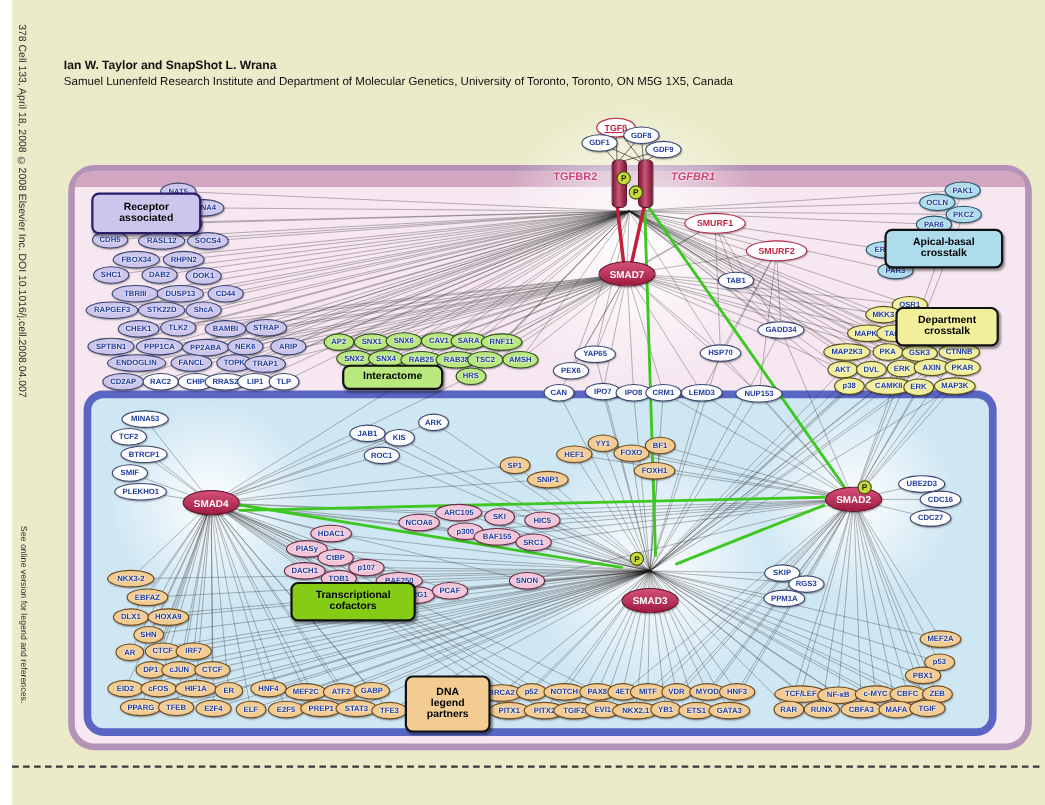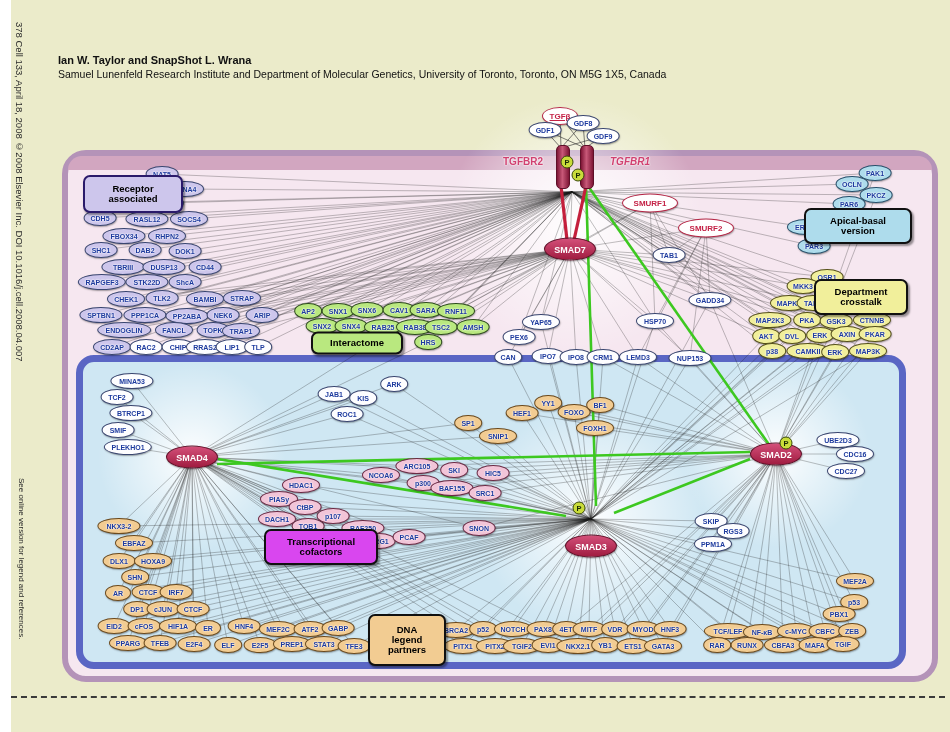--- a/index.html
+++ b/index.html
@@ -40,21 +40,21 @@
   .t-smurf{background:#fff;color:#c42246;border-color:#b52545;font-size:8px;text-shadow:none;}
   .t-lig{background:#fff;}
   .t-tgfb{background:#ffffff;color:#c42246;border-color:#b52545;font-size:8px;text-shadow:none;text-decoration:underline;}
   .box{position:absolute;transform:translate(-50%,-50%);display:flex;align-items:center;justify-content:center;
        text-align:center;border:2px solid #101010;border-radius:7px;font-size:9.5px;font-weight:bold;color:#000;
        white-space:pre-line;line-height:1.08;box-shadow:1.5px 2px 2px rgba(0,0,0,0.4);}
   .b-lav{background:#cdc6ec;border-color:#2a1a6a;}
   .b-grn{background:#b9e87f;}
   .b-blu{background:#aedcec;}
   .b-yel{background:#f1ef9b;}
-  .b-pnk{background:#d946ef;}
+  .b-pnk{background:#84cc16;}
   .b-tan{background:#f2cc92;}
   .rbar{position:absolute;border-radius:5px;background:linear-gradient(to right,#7e1535,#c85878 45%,#7e1535);
         border:1px solid #5e0f28;}
   .rlabel{position:absolute;transform:translate(-50%,-50%);font-size:10px;font-weight:bold;color:#d14070;
           text-shadow:0 0 2px #fff,0 0 2px #fff;white-space:nowrap;}
   .pbadge{position:absolute;transform:translate(-50%,-50%);width:11px;height:11px;border-radius:50%;
           background:#c9dc3a;border:1px solid #3a4a0a;color:#1a2a05;font-size:7.5px;font-weight:bold;
           display:flex;align-items:center;justify-content:center;}
   #dashline{position:absolute;left:11px;top:696px;width:934px;border-top:2px dashed #3a3a3a;}
 </style>
@@ -647,21 +647,21 @@
       <div class="node t-tan" style="left: 852px; top: 631px; width: 25.6px; height: 14px;">ZEB</div>
       <div class="node t-tan" style="left: 717px; top: 645px; width: 25.6px; height: 14px;">RAR</div>
       <div class="node t-tan" style="left: 747px; top: 645px; width: 30.8px; height: 14px;">RUNX</div>
       <div class="node t-tan" style="left: 783px; top: 645px; width: 36px; height: 14px;">CBFA3</div>
       <div class="node t-tan" style="left: 815px; top: 645px; width: 30.8px; height: 14px;">MAFA</div>
       <div class="node t-tan" style="left: 843px; top: 644px; width: 30.8px; height: 14px;">TGIF</div>
       <div class="box b-lav" style="left: 133px; top: 182px; width: 96px; height: 34px; margin-top: 12px;">Receptor
 associated</div>
       <div class="box b-grn" style="left: 357px; top: 343px; width: 88px; height: 19px;">Interactome</div>
       <div class="box b-blu" style="left: 858px; top: 226px; width: 104px; height: 32px;">Apical-basal
-version</div>
+crosstalk</div>
       <div class="box b-yel" style="left: 861px; top: 297px; width: 90px; height: 32px;">Department
 crosstalk</div>
       <div class="box b-pnk" style="left: 321px; top: 547px; width: 110px; height: 32px;">Transcriptional
 cofactors</div>
       <div class="box b-tan" style="left: 407px; top: 640px; width: 74px; height: 48px;">DNA
 legend
 partners</div>
       <div class="pbadge" style="left: 567px; top: 162px;">P</div>
       <div class="pbadge" style="left: 578px; top: 175px;">P</div>
       <div class="pbadge" style="left: 579px; top: 508px;">P</div>

